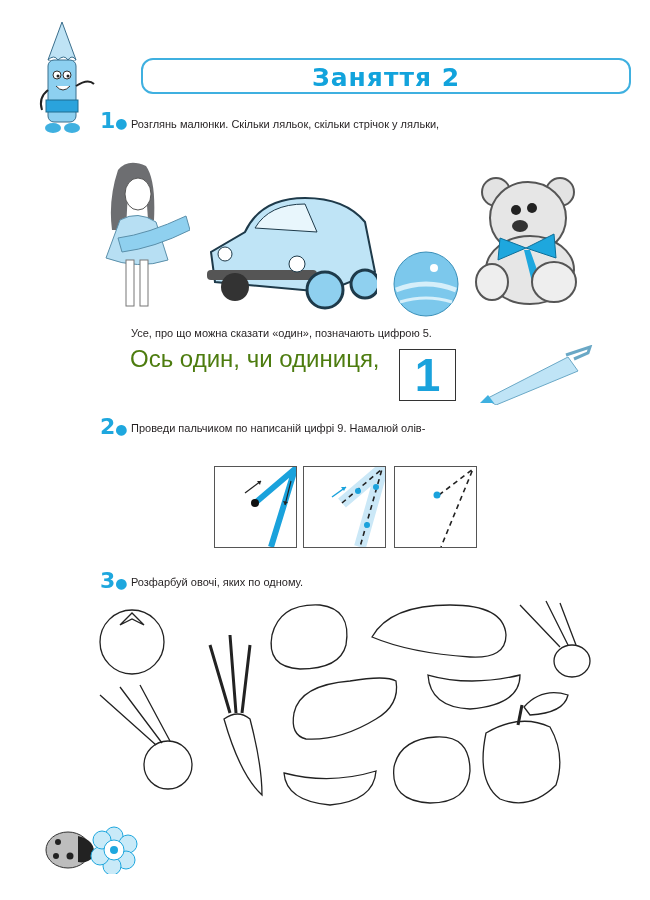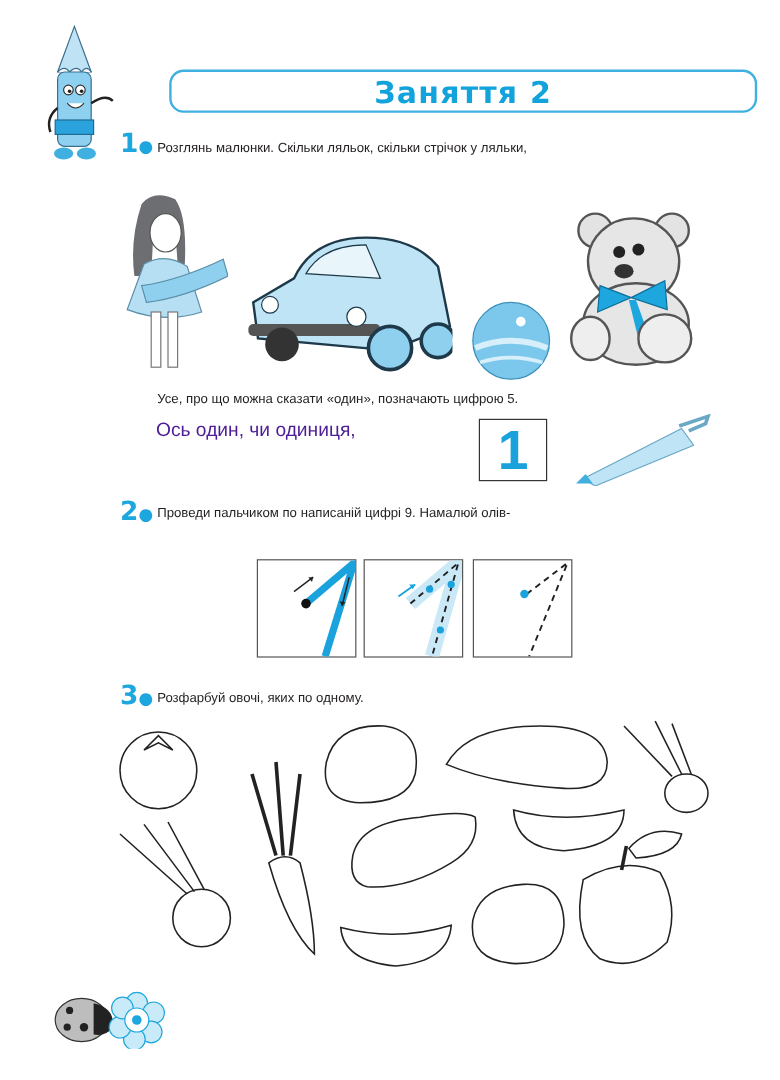--- a/index.html
+++ b/index.html
@@ -6,21 +6,21 @@
   body { width:650px; height:900px; position:relative; overflow:hidden;
          font-family:"Liberation Sans", sans-serif; color:#231f20; }
   .abs { position:absolute; }
   .title-box { left:100px; top:58px; width:490px; height:36px; border:2px solid #3fb0e0;
                border-radius:12px; box-sizing:border-box; display:flex; align-items:flex-end; justify-content:center;margin-left:41px; }
   .title-text { font-family:"DejaVu Sans", sans-serif; font-weight:bold; font-size:25px; color:#12a3dc;
                 letter-spacing:1px; }
   .task-num { font-family:"DejaVu Sans", sans-serif; font-weight:bold; font-size:22px; color:#1ea7de; }
   .task-num .dot { font-size:14px; }
   .task-text { font-size:11px; line-height:20px; color:#231f20; }
-  .poem { font-size:16px; line-height:26px; color:#4c1d95; }
+  .poem { font-size:24px; line-height:26px; color:#4d7c0f; }
   .digit-box { left:399px; top:349px; width:57px; height:52px; border:1px solid #333; box-sizing:border-box;
                display:flex; align-items:center; justify-content:center; }
   .digit { font-size:46px; font-weight:bold; color:#1aa2dc; font-family:"Liberation Sans", sans-serif; }
   .trace-box { width:83px; height:82px; border:1px solid #555; box-sizing:border-box; background:#fff; }
 </style>
 </head>
 <body>
 
 <svg class="abs" style="left:36px;top:20px" width="66" height="118" viewBox="0 0 66 118">
   <polygon points="26,2 12,40 40,40" fill="#bfe3f5" stroke="#3a6e8c" stroke-width="1"></polygon>

